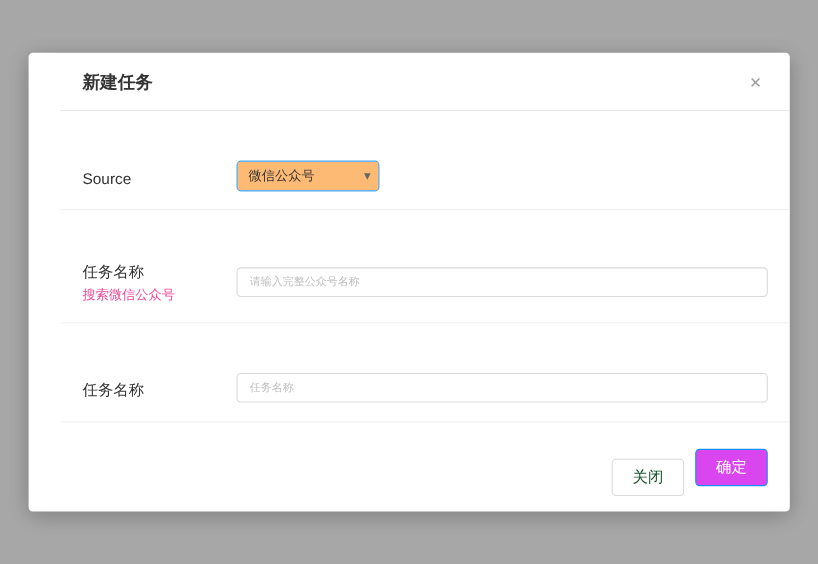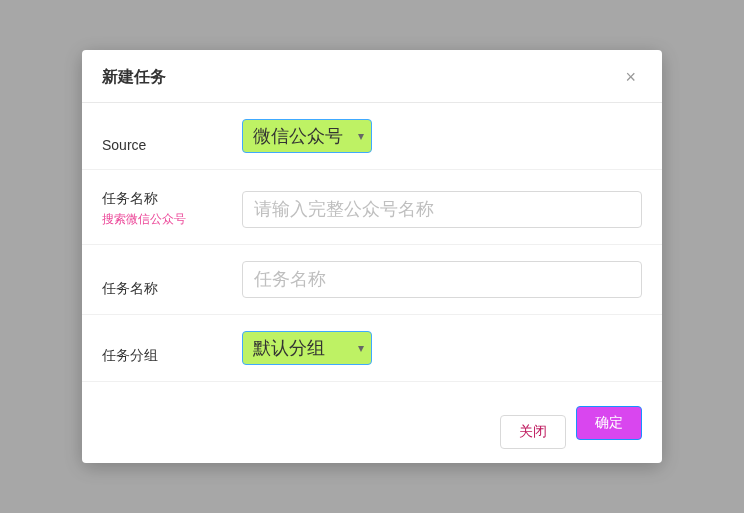--- a/index.html
+++ b/index.html
@@ -23,23 +23,24 @@
       top: 0; left: 0; right: 0; bottom: 0;
       background: rgba(0,0,0,0.3);
       display: flex;
       align-items: center;
       justify-content: center;
     }
 
     .dialog {
       background: #fff;
       border-radius: 4px;
-      width: 580px;
+      width: 692px;
       box-shadow: 0 4px 20px rgba(0,0,0,0.25);
       overflow: hidden;
+      padding-left: 29px;
     }
 
     .dialog-header {
       display: flex;
       align-items: center;
       justify-content: space-between;
       padding: 16px 20px 14px 20px;
       border-bottom: 1px solid #e8e8e8;
     }
 
@@ -58,24 +59,25 @@
       border: none;
       padding: 2px 6px;
     }
 
     .dialog-body {
       padding: 0;
     }
 
     .form-row {
       display: flex;
-      align-items: flex-end;
+      align-items: center;
       padding: 16px 20px;
       border-bottom: 1px solid #f0f0f0;
       min-height: 62px;
+      margin-top: 28px;
     }
 
     .form-label-col {
       width: 140px;
       flex-shrink: 0;
       padding-top: 4px;
     }
 
     .form-label {
       font-size: 14px;
@@ -92,23 +94,23 @@
     }
 
     .form-control-col {
       flex: 1;
     }
 
     .form-select {
       border: 1px solid #40a9ff;
       border-radius: 4px;
       padding: 6px 28px 6px 10px;
-      font-size: 18px;
-      color: #333;
-      background: #bef264;
+      font-size: 12px;
+      color: #333;
+      background: #fdba74;
       appearance: none;
       -webkit-appearance: none;
       cursor: pointer;
       min-width: 130px;
       outline: none;
       position: relative;
     }
 
     .select-wrapper {
       display: inline-block;
@@ -124,21 +126,21 @@
       color: #666;
       font-size: 12px;
       pointer-events: none;
     }
 
     .form-input {
       width: 100%;
       border: 1px solid #d9d9d9;
       border-radius: 4px;
       padding: 7px 11px;
-      font-size: 18px;
+      font-size: 10px;
       color: #333;
       outline: none;
       transition: border-color 0.2s;
     }
 
     .form-input::placeholder {
       color: #bfbfbf;
     }
 
     .dialog-footer {
@@ -154,21 +156,21 @@
       font-size: 14px;
       border-radius: 4px;
       cursor: pointer;
       border: 1px solid transparent;
       outline: none;
     }
 
     .btn-default {
       background: #fff;
       border-color: #d9d9d9;
-      color: #be185d;
+      color: #14532d;
       margin-top: 19px;
     }
 
     .btn-primary {
       background: #d946ef;
       border-color: #1890ff;
       color: #fff;
     }
   </style>
 </head>
@@ -212,34 +214,20 @@
 
       <div class="form-row">
         <div class="form-label-col">
           <span class="form-label">任务名称</span>
         </div>
         <div class="form-control-col">
           <input class="form-input" type="text" placeholder="任务名称" style="">
         </div>
       </div>
 
-      <div class="form-row">
-        <div class="form-label-col">
-          <span class="form-label">任务分组</span>
-        </div>
-        <div class="form-control-col">
-          <div class="select-wrapper">
-            <select class="form-select">
-              <option>默认分组</option>
-              <option>分组1</option>
-              <option>分组2</option>
-            </select>
-          </div>
-        </div>
-      </div>
 
     </div>
 
     <div class="dialog-footer">
       <button class="btn btn-default">关闭</button>
       <button class="btn btn-primary">确定</button>
     </div>
 
   </div>
 </div>

